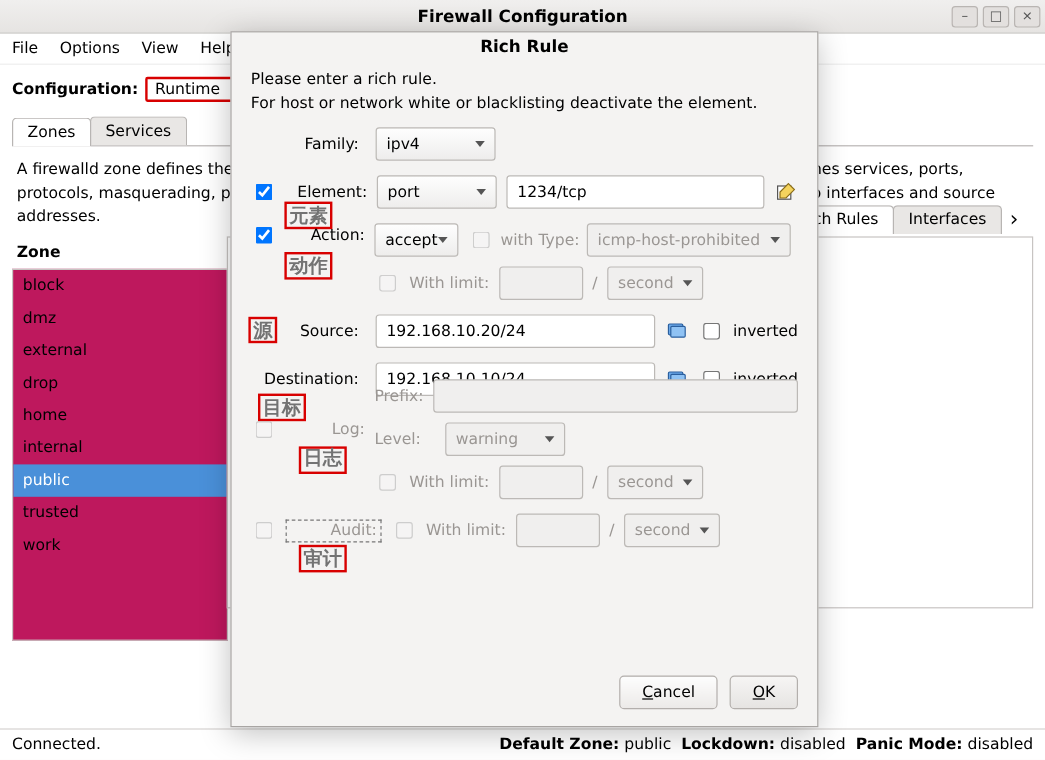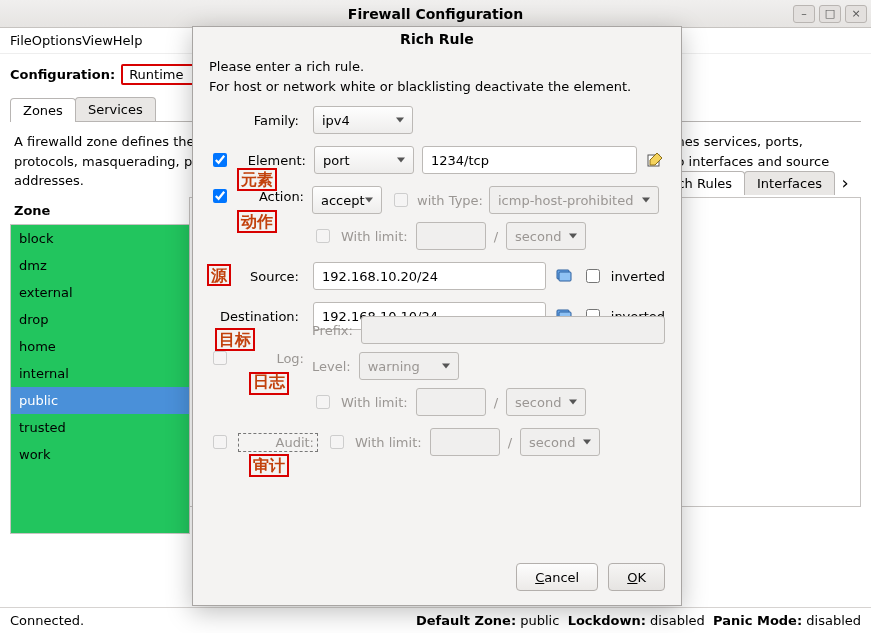--- a/index.html
+++ b/index.html
@@ -2,34 +2,34 @@
 <html><head>
 <meta charset="utf-8">
 <style>
   * { box-sizing: border-box; font-family: "DejaVu Sans", "Cantarell", sans-serif; }
   body { margin:0; background:#fff; color:#000; font-size:13px; width:871px; height:633px; overflow:hidden; }
   .window { width:871px; height:633px; display:flex; flex-direction:column; }
   .titlebar { height:28px; background:linear-gradient(#f0efee,#e6e4e2); border-bottom:1px solid #c6c3c0; display:flex; align-items:center; position:relative; }
   .titlebar .title { position:absolute; left:0; right:0; text-align:center; font-weight:bold; font-size:14px; }
   .titlebar .wbtns { position:absolute; right:4px; display:flex; gap:4px; }
   .wbtn { width:22px; height:18px; background:#e3e0de; border:1px solid #b9b5b2; border-radius:3px; display:flex; align-items:center; justify-content:center; font-size:11px; color:#555; cursor:pointer; }
-  .menubar { height:26px; display:flex; align-items:center; padding-left:10px; border-bottom:1px solid #eee; }
+  .menubar { height:26px; display:flex; align-items:center; gap:18px; padding-left:10px; border-bottom:1px solid #eee; }
   .menubar span { cursor:default; }
   .cfgrow { padding:10px 10px 0 10px; display:flex; align-items:center; gap:6px; }
   .cfgrow .lbl { font-weight:bold; }
   .runtime-box { border:2px solid #d80000; padding:1px 24px 1px 6px; position:relative; background:#fff; border-radius:2px; font-size:13px; }
   .runtime-box::after { content:""; position:absolute; right:6px; top:50%; transform:translateY(-50%); border-left:4px solid transparent; border-right:4px solid transparent; border-top:5px solid #333; }
   .tabs1 { margin:12px 10px 0 10px; display:flex; border-bottom:1px solid #b8b5b3; }
   .tab { padding:4px 12px; border:1px solid #b8b5b3; border-bottom:none; margin-right:-1px; background:#e9e7e5; border-radius:4px 4px 0 0; cursor:pointer; }
   .tab.active { background:#fff; position:relative; top:1px; }
   .desc { padding:10px 14px 6px 14px; line-height:1.5; }
   .zone-area { display:flex; padding:0 10px; }
   .zone-left { width:180px; }
   .zone-left .zhead { font-weight:bold; padding:6px 4px; }
-  .zone-list { border:1px solid #c7c4c2; background:#22c55e; height:310px; overflow:auto; }
+  .zone-list { border:1px solid #c7c4c2; background:#be185d; height:310px; overflow:auto; }
   .zone-list .zi { padding:6px 8px; cursor:pointer; }
   .zone-list .zi.sel { background:#4a90d9; color:#fff; }
   .zone-right { flex:1; position:relative; }
   .righttabs { position:absolute; right:6px; top:-26px; display:flex; align-items:center; gap:0; }
   .righttabs .tab2 { padding:4px 12px; border:1px solid #b8b5b3; border-bottom:none; background:#e9e7e5; border-radius:4px 4px 0 0; margin-left:-1px; }
   .righttabs .tab2.active { background:#fff; }
   .arrow { width:20px; text-align:center; font-size:18px; cursor:pointer; }
   .panel { border:1px solid #c7c4c2; height:310px; margin-left:-1px; background:#fff; }
   .statusbar { position:absolute; bottom:0; left:0; right:0; height:26px; border-top:1px solid #d6d3d1; display:flex; align-items:center; padding:0 10px; font-size:13px; background:#fff; }
   .statusbar .spacer{flex:1;}
@@ -43,21 +43,21 @@
   .dcombo, .dinput { height:28px; border:1px solid #bcb9b6; border-radius:3px; background:linear-gradient(#fefefe,#eeedec); padding:0 24px 0 8px; display:flex; align-items:center; position:relative; }
   .dcombo::after{content:"";position:absolute;right:8px;top:50%;transform:translateY(-50%);border-left:4px solid transparent;border-right:4px solid transparent;border-top:5px solid #555;}
   .dinput { background:#fff; padding:0 8px; }
   .dbtn { height:28px; border:1px solid #b3afac; border-radius:4px; background:linear-gradient(#fdfdfd,#eceae8); padding:0 18px; cursor:pointer; display:flex; align-items:center; justify-content:center; }
   .dbtn.primary{ background:linear-gradient(#f6f5f4,#e6e4e2); }
   .disabled { color:#9a9693; }
   .disabled .dcombo, .disabled .dinput { background:#f0efee; color:#9a9693; }
   input[type=checkbox]{width:14px;height:14px;}
   .pickicon { width:20px; display:flex; align-items:center; justify-content:center; }
   .pickicon svg{width:16px;height:16px;}
-  .annot { position:absolute; border:2px solid #d80000; color:#c2410c; font-weight:bold; font-size:16px; padding:0 2px; background:rgba(255,255,255,0); pointer-events:none; line-height:1.2; }
+  .annot { position:absolute; border:2px solid #d80000; color:#737373; font-weight:bold; font-size:16px; padding:0 2px; background:rgba(255,255,255,0); pointer-events:none; line-height:1.2; }
   .dbuttons { display:flex; gap:10px; justify-content:flex-end; padding:10px 16px 14px; }
   .intro { padding:0 0 10px 0; line-height:1.5; }
 </style>
 </head>
 <body>
 
 <div class="window">
 
   <div class="titlebar">
     <div class="title">Firewall Configuration</div>
@@ -205,21 +205,21 @@
       <div class="drow disabled" style="align-items:flex-start;margin-top:18px;">
         <div style="display:flex;align-items:center;gap:6px;">
           <input type="checkbox" disabled="" style="">
           <span style="width:68px;text-align:right">Log:</span>
         </div>
         <div style="flex:1;display:flex;flex-direction:column;gap:8px;">
           <div style="display:flex;align-items:center;gap:8px;margin-top:-32px;">
             <span>Prefix:</span>
             <div class="dinput" style="flex:1"></div>
           </div>
-          <div style="display:flex;align-items:center;gap:8px;">
+          <div style="display:flex;align-items:center;gap:20px;">
             <span>Level:</span>
             <div class="dcombo" style="width:100px">warning</div>
           </div>
           <div style="display:flex;align-items:center;gap:8px;">
             <input type="checkbox" disabled="" style="">
             <span>With limit:</span>
             <div class="dinput" style="width:70px"></div>
             <span>/</span>
             <div class="dcombo" style="width:80px">second</div>
           </div>

